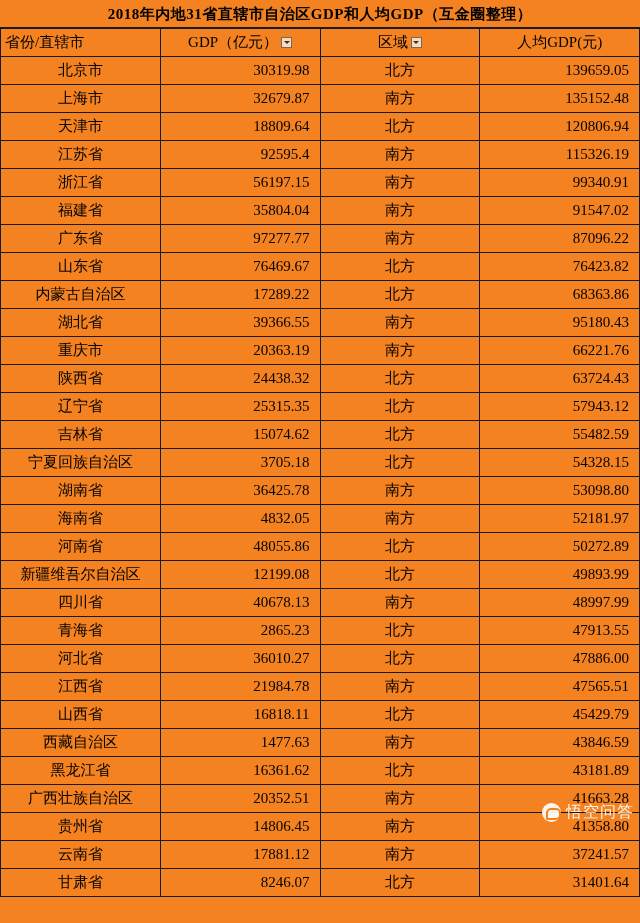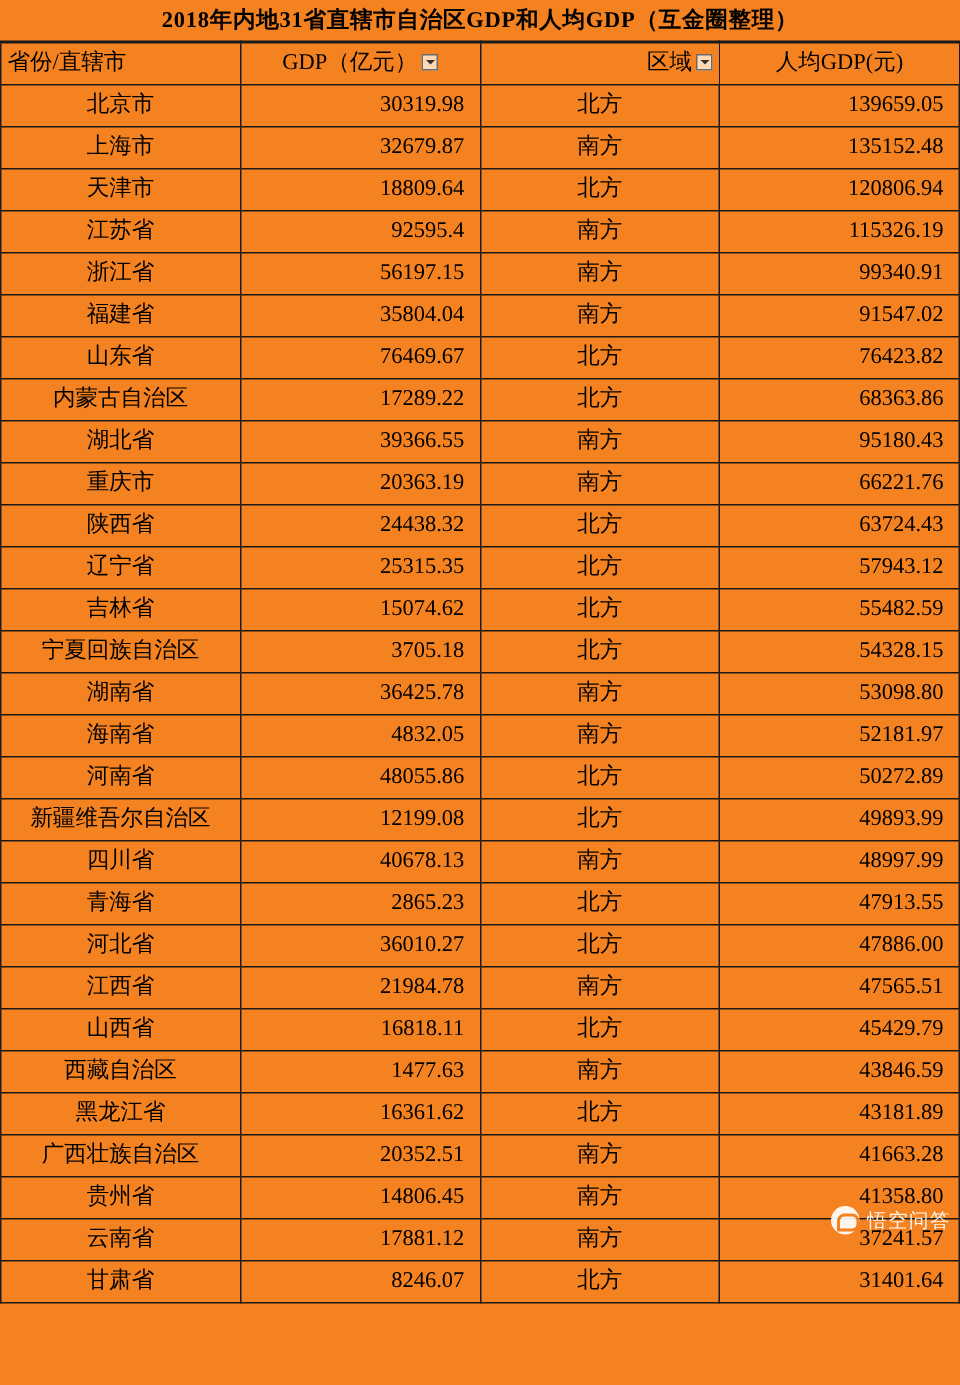--- a/index.html
+++ b/index.html
@@ -71,21 +71,21 @@
   }
   .filter-mark::after {
     content: "";
     position: absolute;
     left: 1.5px;
     top: 3px;
     border-left: 3px solid transparent;
     border-right: 3px solid transparent;
     border-top: 3px solid #333;
   }
-  .hdr-first-row td { border-bottom: 1px solid #1a1a1a; text-align: right; }
+  .hdr-first-row td { border-bottom: 1px solid #1a1a1a; }
   .row-head-sep td { border-top: 2px solid #1a1a1a; }
   .watermark {
     position: absolute;
     right: 6px;
     bottom: 4px;
     display: flex;
     align-items: center;
     gap: 5px;
     opacity: 0.92;
   }
@@ -101,21 +101,21 @@
     position: absolute;
     left: 4px;
     top: 5px;
     width: 11px;
     height: 8px;
     border: 2px solid #f58220;
     border-radius: 5px 5px 5px 1px;
   }
   .wm-text {
     color: #ffffff;
-    font-size: 13px;
+    font-size: 16px;
     font-family: "Liberation Sans", sans-serif;
     letter-spacing: 1px;
   }
 </style>
 </head>
 <body>
 
 <div class="sheet">
   <table class="gdp">
     <tbody>
@@ -156,20 +156,26 @@
         <td class="col0">浙江省</td>
         <td class="col1 num">56197.15</td>
         <td class="col2">南方</td>
         <td class="col3 num">99340.91</td>
       </tr>
       <tr>
         <td class="col0">福建省</td>
         <td class="col1 num">35804.04</td>
         <td class="col2">南方</td>
         <td class="col3 num">91547.02</td>
+      </tr>
+      <tr>
+        <td class="col0">广东省</td>
+        <td class="col1 num">97277.77</td>
+        <td class="col2">南方</td>
+        <td class="col3 num">87096.22</td>
       </tr>
       <tr>
         <td class="col0">山东省</td>
         <td class="col1 num">76469.67</td>
         <td class="col2">北方</td>
         <td class="col3 num">76423.82</td>
       </tr>
       <tr>
         <td class="col0">内蒙古自治区</td>
         <td class="col1 num">17289.22</td>

